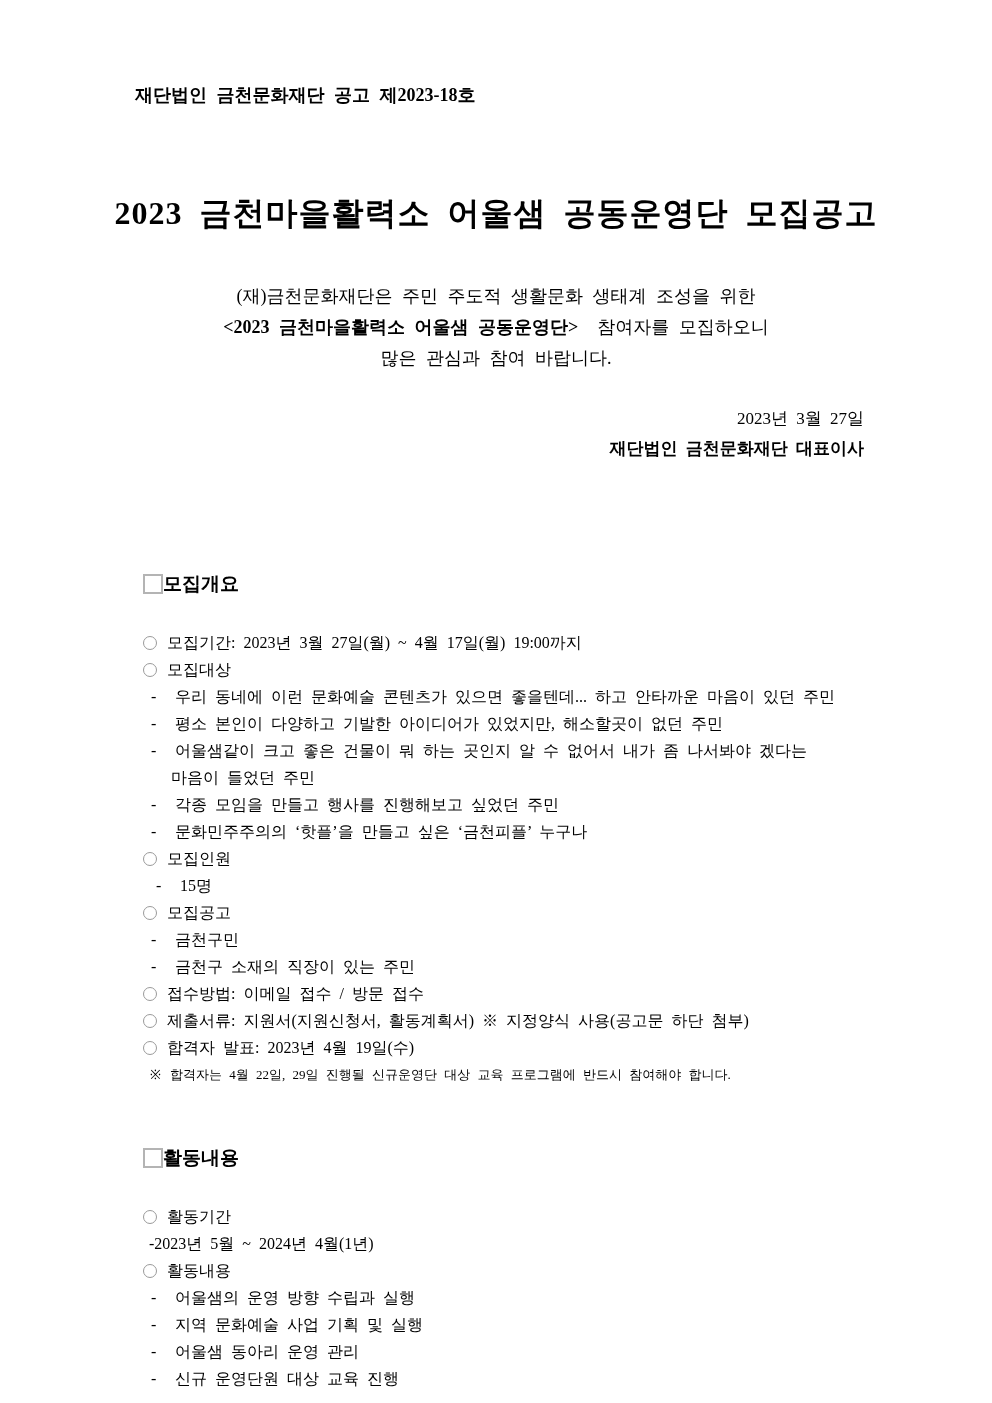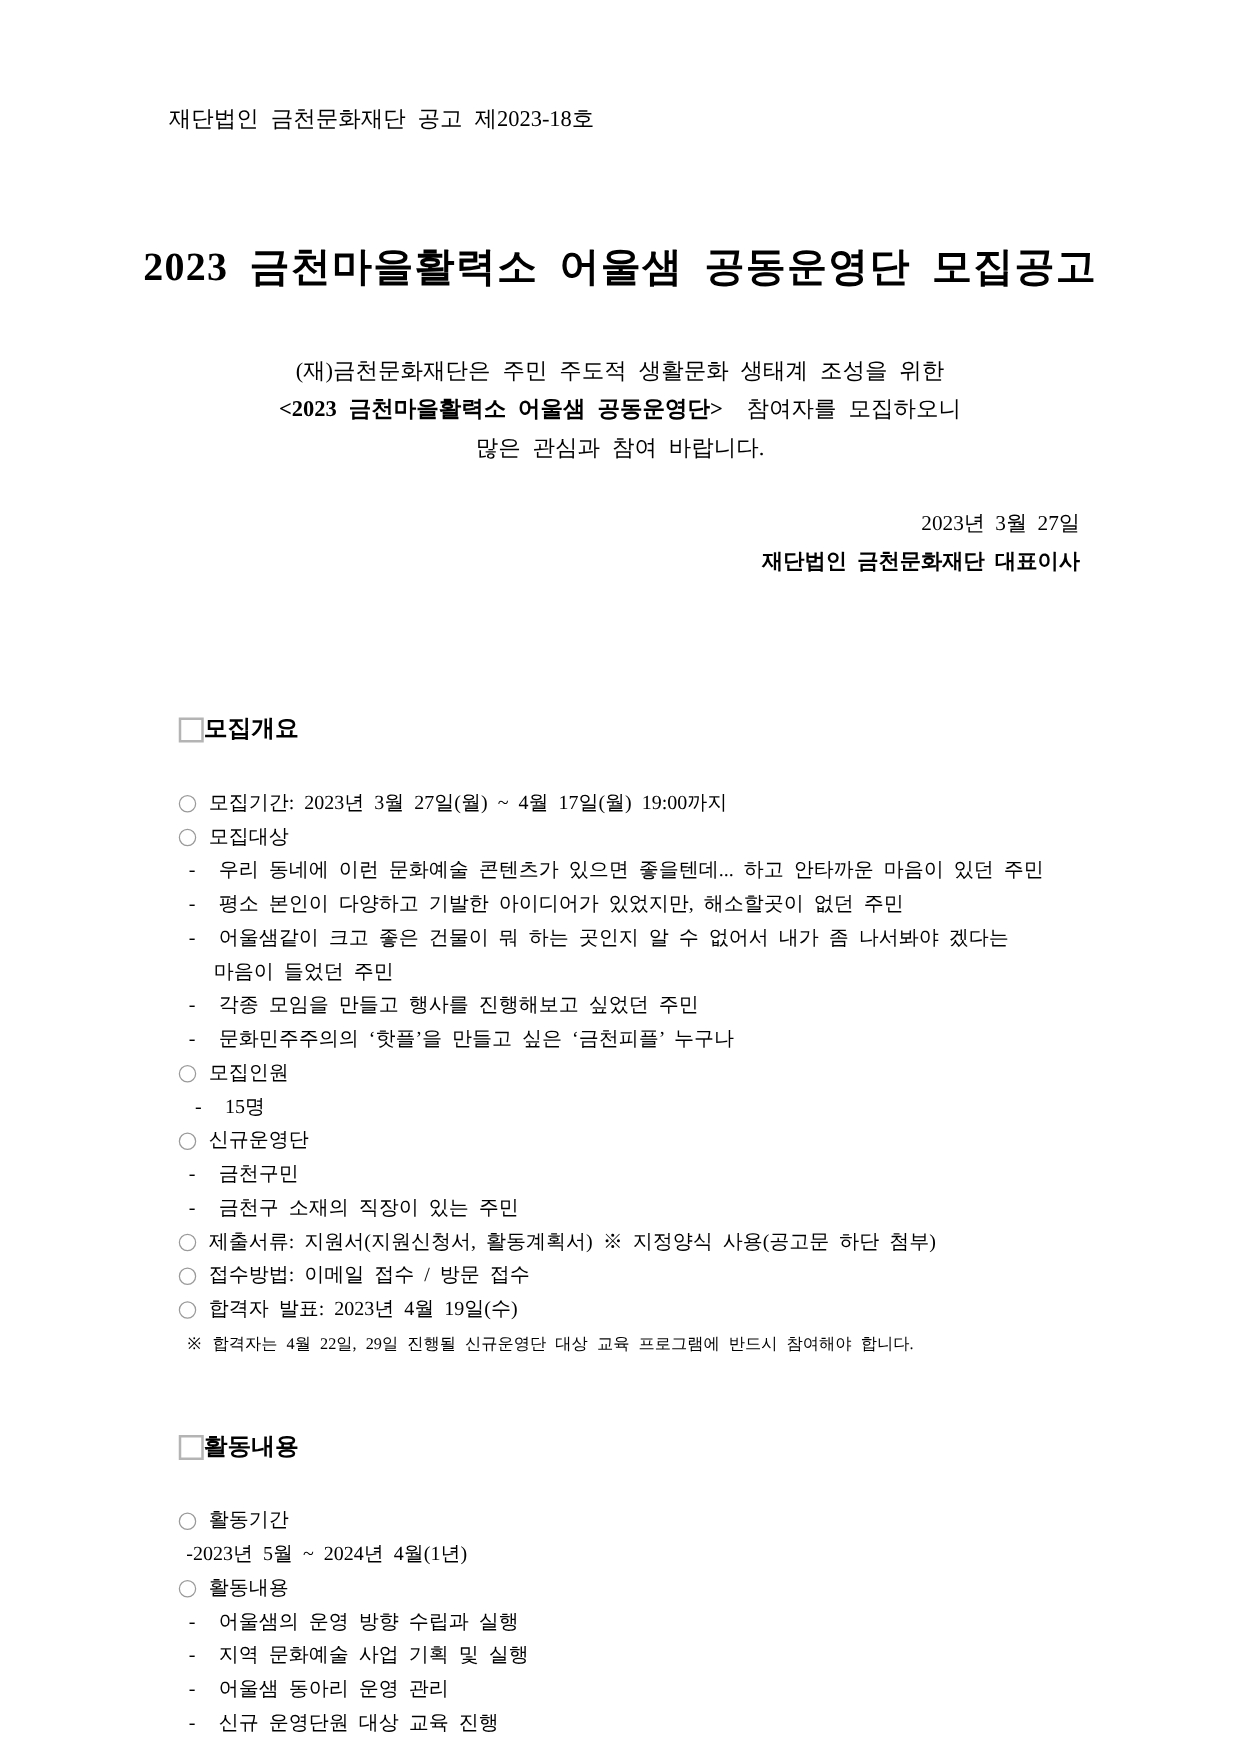--- a/index.html
+++ b/index.html
@@ -3,21 +3,21 @@
 <meta charset="utf-8">
 <style>
   html,body{margin:0;padding:0;}
   body{
     width:992px;height:1403px;background:#ffffff;overflow:hidden;
     font-family:"Liberation Serif","DejaVu Serif",serif;
     color:#000;
   }
   .page{width:992px;height:1403px;position:relative;}
   .doc-number{
-    margin:85px 0 0 135px;font-size:18px;line-height:20px;word-spacing:5px;
+    margin:85px 0 0 135px;font-size:18px;line-height:20px;word-spacing:5px;font-weight:bold;
   }
   .title{
     margin:90px 0 0 0;text-align:center;
     font-size:32px;font-weight:bold;line-height:36px;
     letter-spacing:1px;word-spacing:8px;
   }
   .intro{margin-top:50px;text-align:center;font-size:18px;line-height:31px;word-spacing:5px;}
   .intro-line{white-space:pre;}
   .signature{margin-top:30px;text-align:right;padding-right:128px;font-size:17px;line-height:30px;word-spacing:4px;}
   .sig-name{font-weight:bold;padding-left:36px;}
@@ -73,25 +73,25 @@
           <div class="row circle"><span class="mk mk-circle"></span><span class="txt">모집기간: 2023년 3월 27일(월) ~ 4월 17일(월) 19:00까지</span></div>
           <div class="row circle"><span class="mk mk-circle"></span><span class="txt">모집대상</span></div>
           <div class="row dash"><span class="mk mk-dash">-</span><span class="txt">우리 동네에 이런 문화예술 콘텐츠가 있으면 좋을텐데... 하고 안타까운 마음이 있던 주민</span></div>
           <div class="row dash"><span class="mk mk-dash">-</span><span class="txt">평소 본인이 다양하고 기발한 아이디어가 있었지만, 해소할곳이 없던 주민</span></div>
           <div class="row dash"><span class="mk mk-dash">-</span><span class="txt">어울샘같이 크고 좋은 건물이 뭐 하는 곳인지 알 수 없어서 내가 좀 나서봐야 겠다는</span></div>
           <div class="row cont"><span class="txt">마음이 들었던 주민</span></div>
           <div class="row dash"><span class="mk mk-dash">-</span><span class="txt">각종 모임을 만들고 행사를 진행해보고 싶었던 주민</span></div>
           <div class="row dash"><span class="mk mk-dash">-</span><span class="txt">문화민주주의의 ‘핫플’을 만들고 싶은 ‘금천피플’ 누구나</span></div>
           <div class="row circle"><span class="mk mk-circle"></span><span class="txt">모집인원</span></div>
           <div class="row dash2"><span class="mk mk-dash2">-</span><span class="txt">15명</span></div>
-          <div class="row circle"><span class="mk mk-circle"></span><span class="txt">신규운영단</span></div>
+          <div class="row circle"><span class="mk mk-circle"></span><span class="txt">모집공고</span></div>
           <div class="row dash"><span class="mk mk-dash">-</span><span class="txt">금천구민</span></div>
           <div class="row dash"><span class="mk mk-dash">-</span><span class="txt">금천구 소재의 직장이 있는 주민</span></div>
+          <div class="row circle"><span class="mk mk-circle"></span><span class="txt">접수방법: 이메일 접수 / 방문 접수</span></div>
           <div class="row circle"><span class="mk mk-circle"></span><span class="txt">제출서류: 지원서(지원신청서, 활동계획서) ※ 지정양식 사용(공고문 하단 첨부)</span></div>
-          <div class="row circle"><span class="mk mk-circle"></span><span class="txt">접수방법: 이메일 접수 / 방문 접수</span></div>
           <div class="row circle"><span class="mk mk-circle"></span><span class="txt">합격자 발표: 2023년 4월 19일(수)</span></div>
           <div class="row note"><span class="mk mk-note">※</span><span class="txt">합격자는 4월 22일, 29일 진행될 신규운영단 대상 교육 프로그램에 반드시 참여해야 합니다.</span></div>
         </div>
       </div>
       <div class="section second">
         <div class="sec-head">
           <span class="checkbox"></span>
           <span>활동내용</span>
         </div>
         <div class="list">

